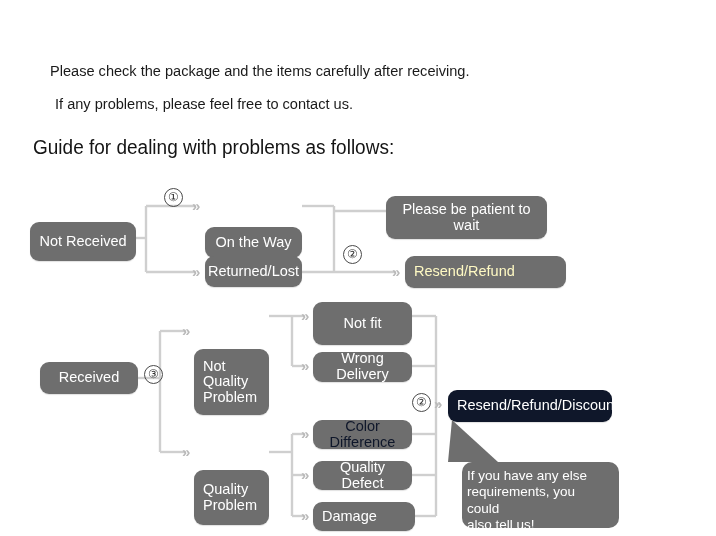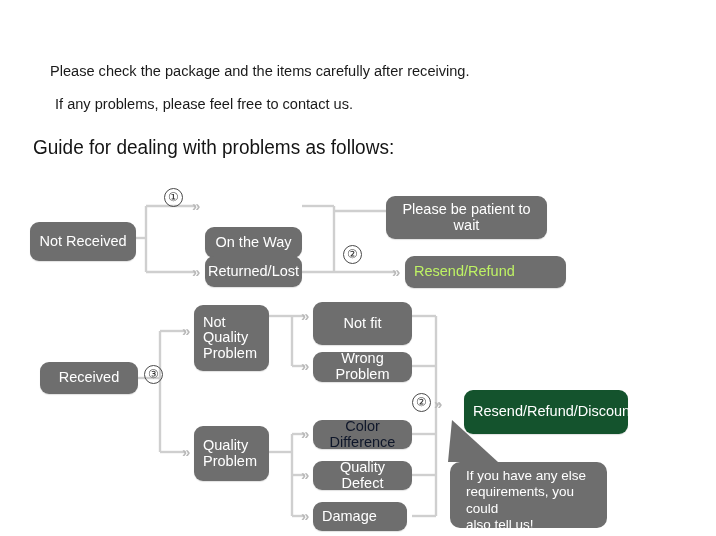--- a/index.html
+++ b/index.html
@@ -55,21 +55,21 @@
     align-items:center;
     font-size:14.5px;
     line-height:1.08;
     letter-spacing:0px;
     padding:0 9px;
     box-shadow:0 1px 1px rgba(0,0,0,.12);
     white-space:pre-line;
   }
   .node.ctr{justify-content:center;text-align:center;}
   .node.lft{justify-content:flex-start;text-align:left;}
-  .node.multi{align-items:center;}
+  .node.multi{align-items:center;margin-top:44px;}
 
   .circ{
     position:absolute;
     width:17px;height:17px;
     border:1.3px solid #4a4a4a;
     border-radius:50%;
     color:#333;
     font-size:12px;
     display:flex;align-items:center;justify-content:center;
     font-family:"Liberation Serif", serif;
@@ -83,26 +83,26 @@
     color:#b9b9b9;
     font-size:15px;
     line-height:13px;
     font-family:"Liberation Sans", sans-serif;
     font-weight:bold;
   }
 
   
   .bubble{
     position:absolute;
-    left:450px;top:462px;width:157px;height:66px;
+    left:462px;top:462px;width:157px;height:66px;
     background:#6e6e6e;color:#fff;
     border-radius:10px;
     font-size:13.5px;
     line-height:1.22;
-    padding:6px 8px 0 16px;
+    padding:6px 8px 0 5px;
     box-sizing:border-box;
     white-space:pre-line;
   }
   .tail{
     position:absolute;left:446px;top:418px;width:58px;height:52px;
   }
 </style>
 </head>
 <body>
 
@@ -164,33 +164,33 @@
     <div class="ahead" style="left:301px;top:427px;">»</div>
     <div class="ahead" style="left:301px;top:468px;">»</div>
     <div class="ahead" style="left:301px;top:509px;">»</div>
     <div class="ahead" style="left:434px;top:397px;">»</div>
 
     <div id="node-host">
         <div class="node ctr" style="left: 30px; top: 222px; width: 106px; height: 39px; background: rgb(110, 110, 110); color: rgb(255, 255, 255);">Not Received</div>
         <div class="node ctr" style="left: 205px; top: 195px; width: 97px; height: 31px; background: rgb(110, 110, 110); color: rgb(255, 255, 255); margin-top: 32px;">On the Way</div>
         <div class="node ctr" style="left: 205px; top: 256px; width: 97px; height: 31px; background: rgb(110, 110, 110); color: rgb(255, 255, 255); text-align: center;">Returned/Lost</div>
         <div class="node ctr" style="left: 386px; top: 196px; width: 161px; height: 43px; background: rgb(110, 110, 110); color: rgb(255, 255, 255);">Please be patient to wait</div>
-        <div class="node lft" style="left: 405px; top: 256px; width: 161px; height: 32px; background: rgb(110, 110, 110); color: #bef264;">Resend/Refund</div>
+        <div class="node lft" style="left: 405px; top: 256px; width: 161px; height: 32px; background: rgb(110, 110, 110); color: #fef9c3;">Resend/Refund</div>
         <div class="node ctr" style="left: 40px; top: 362px; width: 98px; height: 32px; background: rgb(110, 110, 110); color: rgb(255, 255, 255); text-align: center;">Received</div>
         <div class="node lft multi" style="left: 194px; top: 305px; width: 75px; height: 66px; background: rgb(110, 110, 110); color: rgb(255, 255, 255);">Not
 Quality
 Problem</div>
         <div class="node lft multi" style="left: 194px; top: 426px; width: 75px; height: 55px; background: rgb(110, 110, 110); color: rgb(255, 255, 255);">Quality
 Problem</div>
         <div class="node ctr" style="left: 313px; top: 302px; width: 99px; height: 43px; background: rgb(110, 110, 110); color: rgb(255, 255, 255);">Not fit</div>
-        <div class="node ctr" style="left: 313px; top: 352px; width: 99px; height: 30px; background: rgb(110, 110, 110); color: rgb(255, 255, 255);">Wrong Problem</div>
+        <div class="node ctr" style="left: 313px; top: 352px; width: 99px; height: 30px; background: rgb(110, 110, 110); color: rgb(255, 255, 255);">Wrong Delivery</div>
         <div class="node ctr" style="left: 313px; top: 420px; width: 99px; height: 29px; background: rgb(110, 110, 110); color: #0f172a;">Color Difference</div>
         <div class="node ctr" style="left: 313px; top: 461px; width: 99px; height: 29px; background: rgb(110, 110, 110); color: rgb(255, 255, 255);">Quality Defect</div>
-        <div class="node lft" style="left: 313px; top: 502px; width: 94px; height: 29px; background: rgb(110, 110, 110); color: rgb(255, 255, 255);">Damage</div>
-        <div class="node lft" style="left: 464px; top: 390px; width: 164px; height: 44px; background: #14532d; color: rgb(255, 255, 255);">Resend/Refund/Discount</div>
+        <div class="node lft" style="left: 313px; top: 502px; width: 102px; height: 29px; background: rgb(110, 110, 110); color: rgb(255, 255, 255);">Damage</div>
+        <div class="node lft" style="left: 448px; top: 390px; width: 164px; height: 32px; background: #0f172a; color: rgb(255, 255, 255);">Resend/Refund/Discount</div>
       </div>
 
     <div id="marker-host">
         <div class="circ" style="left: 164px; top: 188px;">①</div>
         <div class="circ" style="left: 343px; top: 245px;">②</div>
         <div class="circ" style="left: 144px; top: 365px;">③</div>
         <div class="circ" style="left: 412px; top: 393px;">②</div>
       </div>
 
     <svg class="tail" viewBox="0 0 58 52" width="58" height="52" xmlns="http://www.w3.org/2000/svg">

